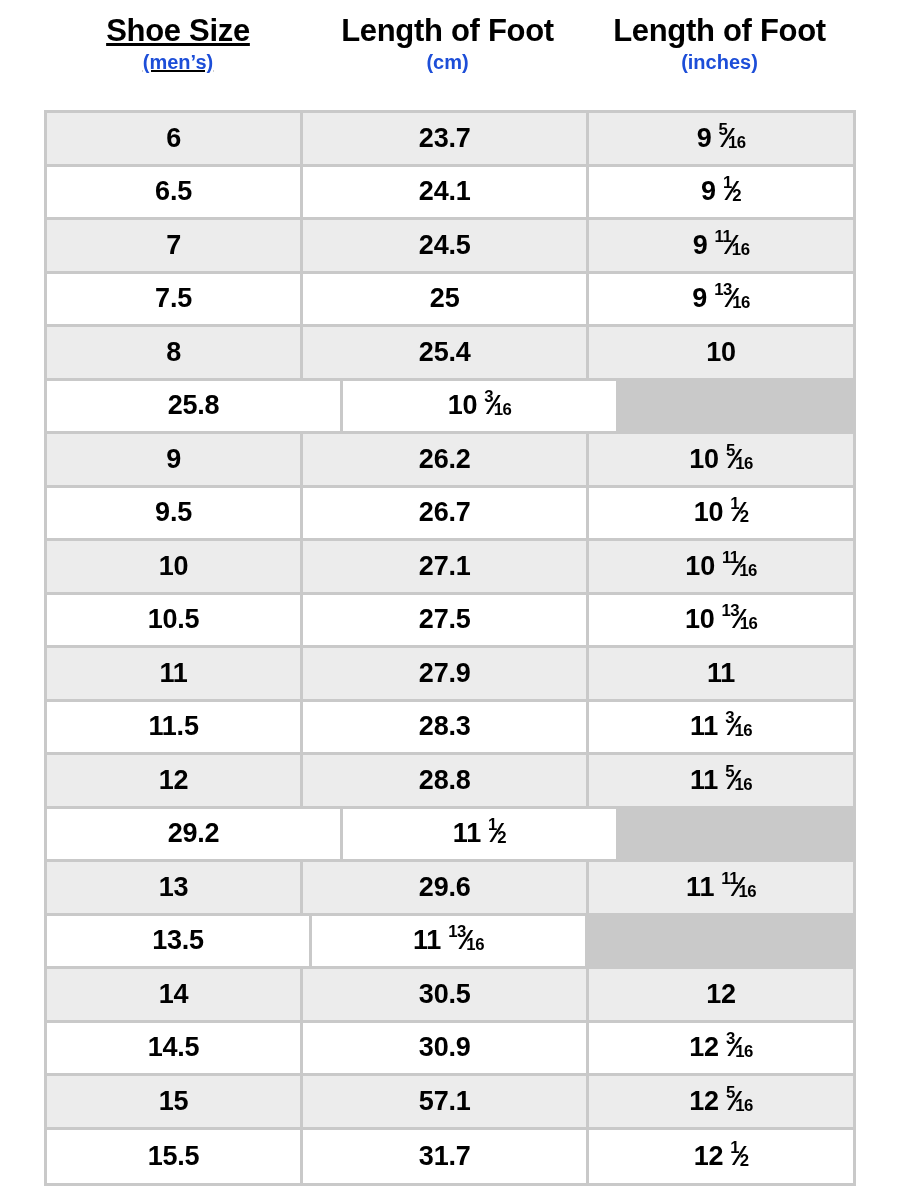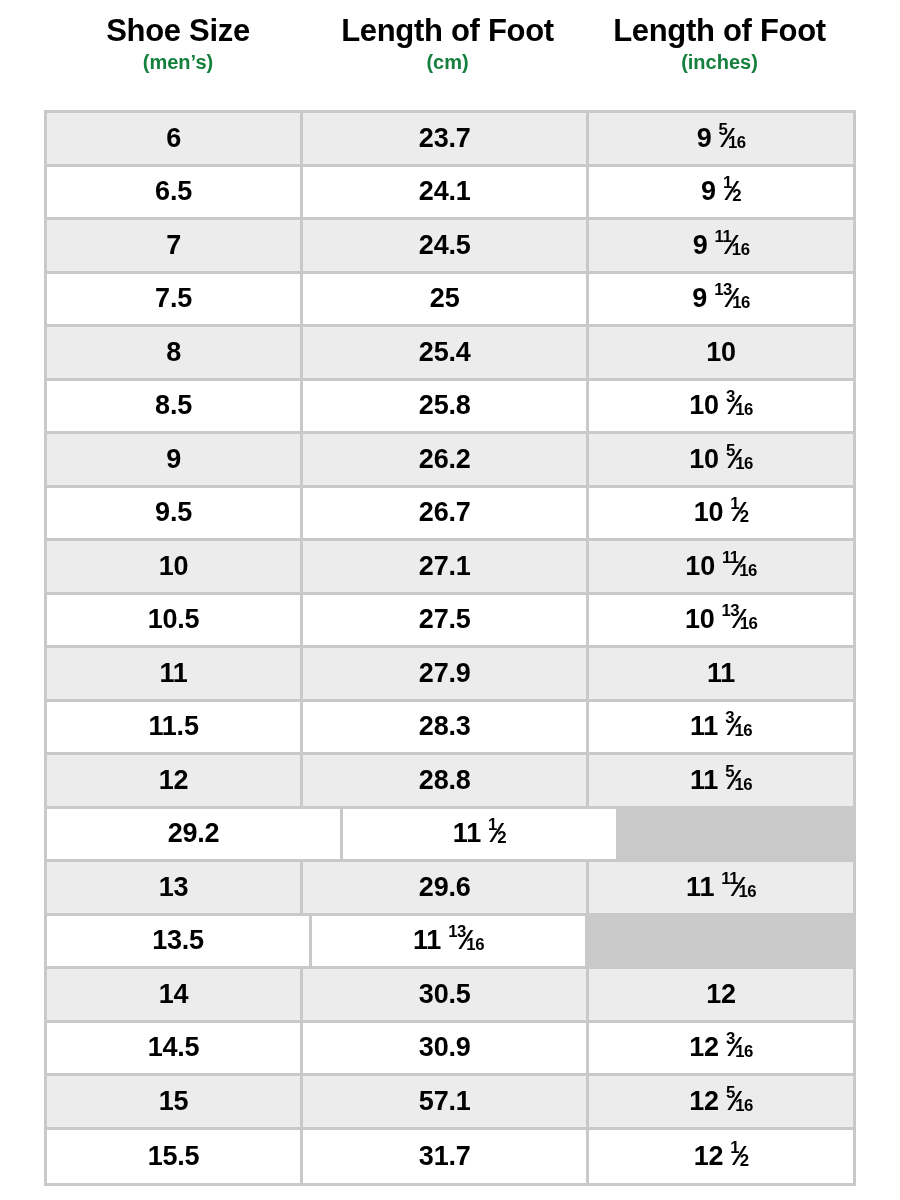--- a/index.html
+++ b/index.html
@@ -41,28 +41,28 @@
     font-size: 31px;
     font-weight: bold;
     color: #000000;
     line-height: 1.08;
     letter-spacing: -0.3px;
     white-space: nowrap;
   }
   .th-sub {
     font-size: 20px;
     font-weight: bold;
-    color: #15803d;
+    color: #1d4ed8;
     line-height: 1.25;
     margin-top: 3px;
     white-space: nowrap;
   }
 
   
-  .col-size   { width: 268px; }
+  .col-size   { width: 268px; text-decoration: underline; }
   .col-cm     { width: 271px; }
   .col-inches { width: 273px; }
 
   
   .tbl {
     position: absolute;
     left: 44px;
     top: 110px;
     width: 812px;
     border-collapse: separate;
@@ -192,21 +192,20 @@
       <div class="trow row-shaded">
         <div class="cell c-size">8</div>
         <div class="cell c-cm">25.4</div>
         <div class="cell c-inches">
           <span class="val">
             <span class="whole">10</span>
           </span>
         </div>
       </div>
       <div class="trow row-plain">
-        <div class="cell c-size">8.5</div>
         <div class="cell c-cm">25.8</div>
         <div class="cell c-inches">
           <span class="val">
             <span class="whole">10</span>
             <span class="frac"><span class="num">3</span><span class="sl">⁄</span><span class="den">16</span></span>
           </span>
         </div>
       </div>
       <div class="trow row-shaded">
         <div class="cell c-size">9</div>

